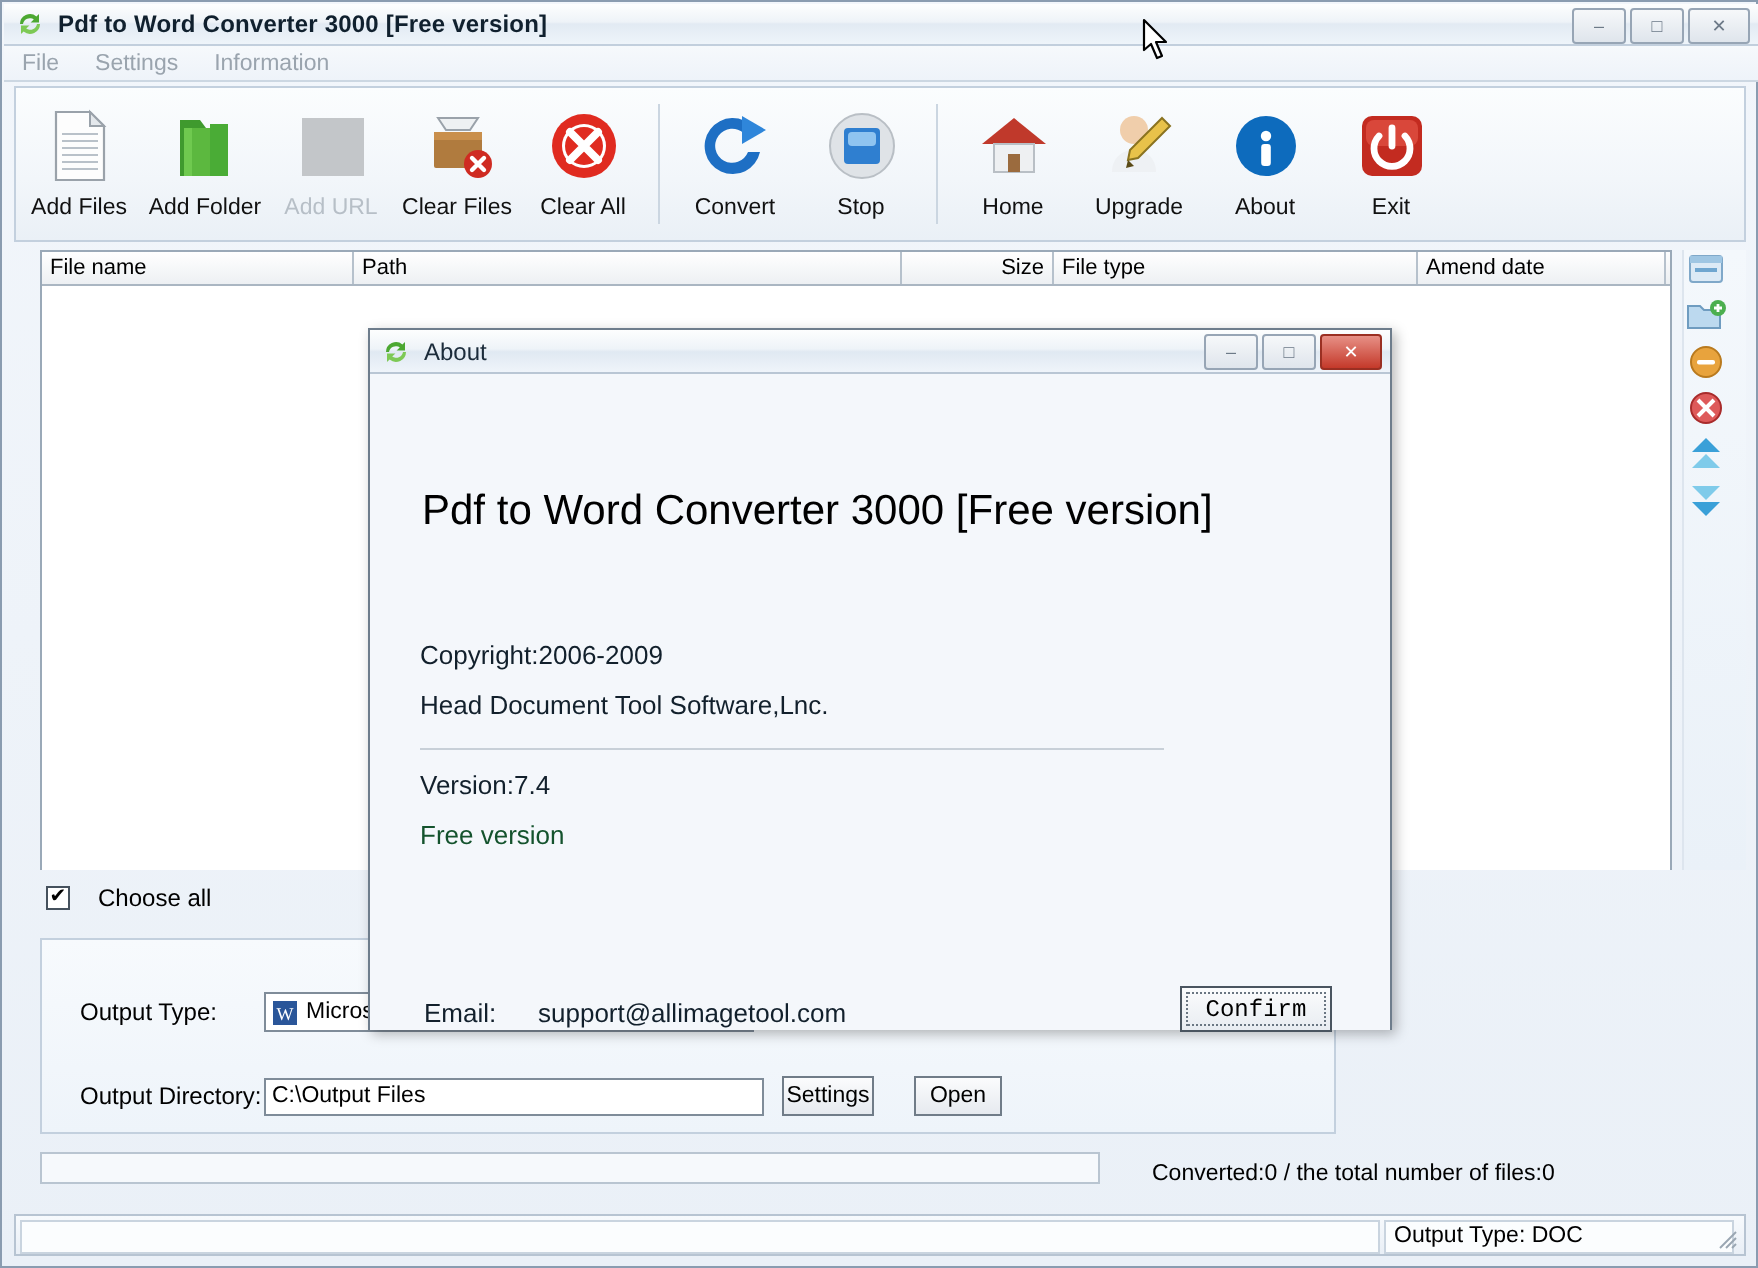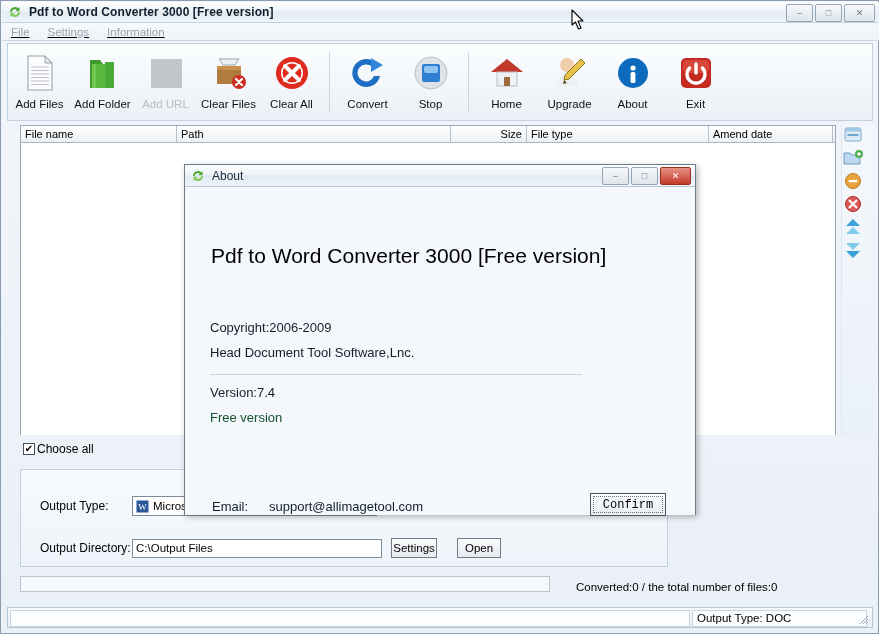--- a/index.html
+++ b/index.html
@@ -37,21 +37,21 @@
     display:flex;align-items:center;justify-content:center;
     font-size:9px;color:#6d7a88;
   }
   .wbtn.close{width:29px;}
 
   
   .menubar{
     position:absolute;left:1px;top:22px;width:877px;height:18px;
     background:linear-gradient(to bottom,#f6f9fc,#eef3f9);
     border-bottom:1px solid #ccd7e2;
-    display:flex;align-items:center;box-sizing:border-box;text-decoration:underline;
+    display:flex;align-items:center;box-sizing:border-box;
   }
   .menu-item{padding:1px 9px;font-size:11.5px;color:#9aa4ae;}
 
   
   .toolbar{
     position:absolute;left:6px;top:42px;width:866px;height:78px;
     background:linear-gradient(to bottom,#fbfdfe 0%,#f2f6fa 60%,#eaf0f6 100%);
     border:1px solid #c3d0de;
     box-sizing:border-box;
     display:flex;align-items:flex-start;
@@ -89,21 +89,21 @@
   }
   .rail-ico{width:22px;height:20px;margin:5px auto 0 auto;position:relative;}
 
   
   .chooseall{position:absolute;left:22px;top:441px;display:flex;align-items:center;}
   .cbx{
     width:12px;height:12px;border:1px solid #45515d;background:#fff;
     display:flex;align-items:center;justify-content:center;
     font-size:10px;line-height:10px;color:#000;box-sizing:border-box;
   }
-  .cbx-lab{margin-left:2px;font-size:12px;color:#000;}
+  .cbx-lab{margin-left:14px;font-size:12px;color:#000;}
 
   
   .outpanel{
     position:absolute;left:19px;top:468px;width:648px;height:98px;
     background:linear-gradient(to bottom,#f7fafd,#eef4fa);
     border:1px solid #c3d0de;box-sizing:border-box;
   }
   .row{display:flex;align-items:center;position:absolute;}
   .row-label{font-size:12px;color:#000;}
   .combo{

